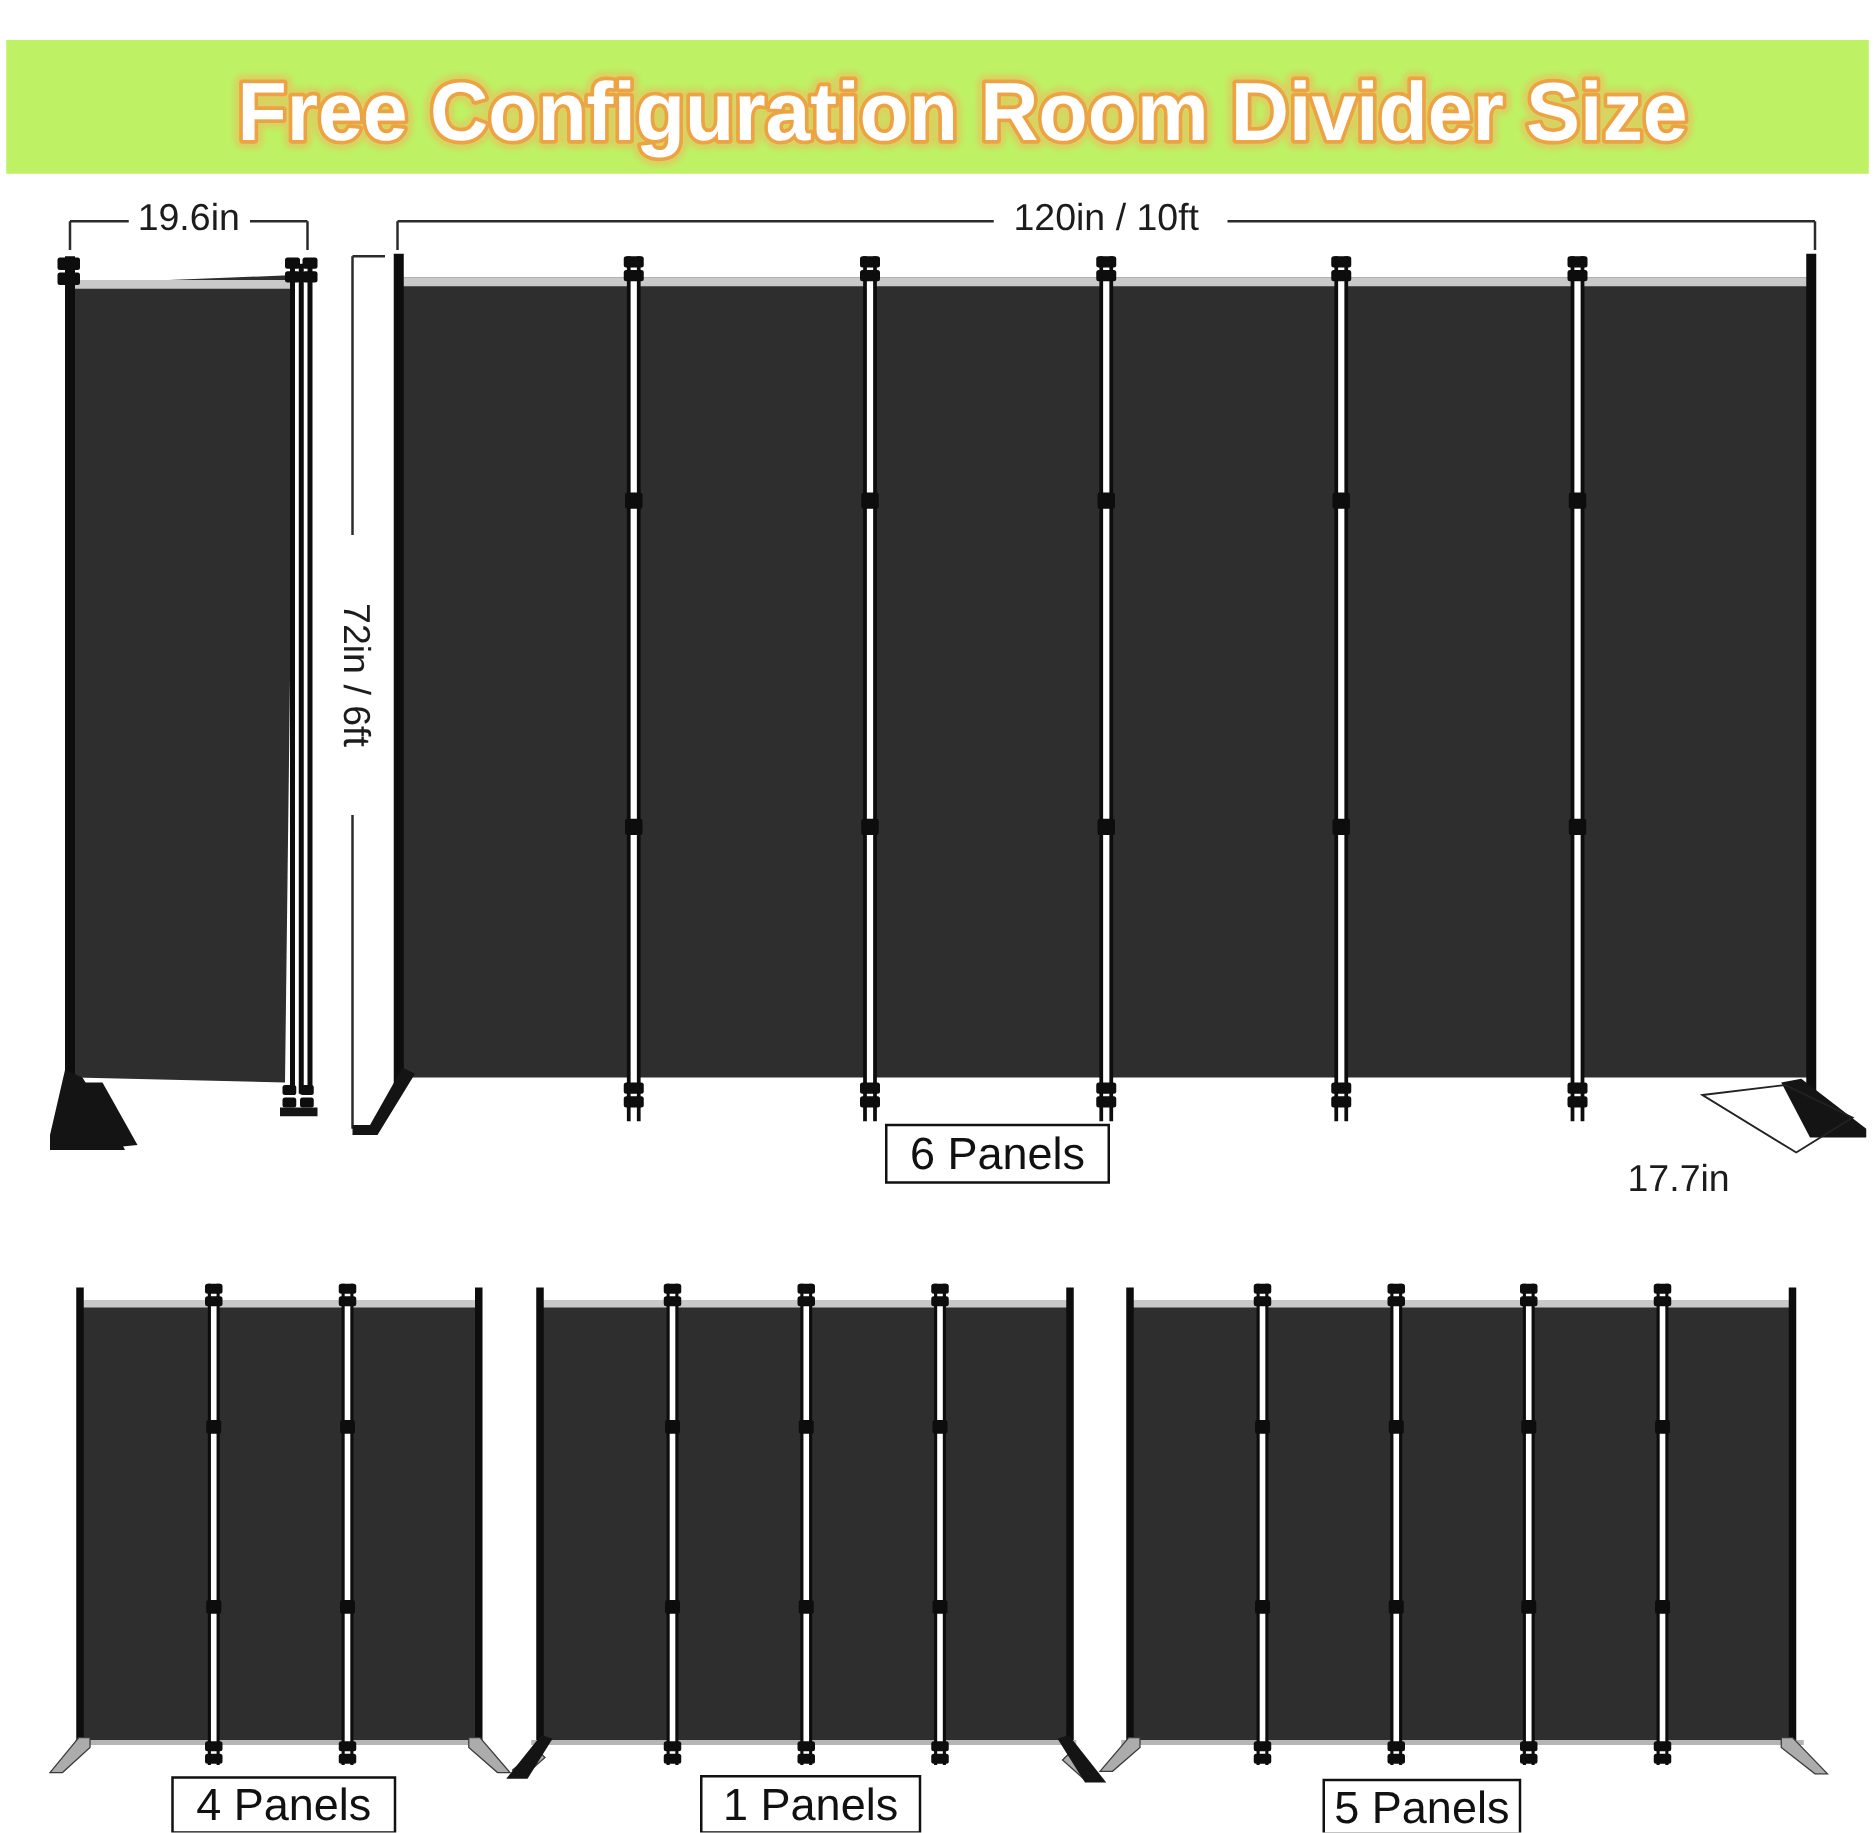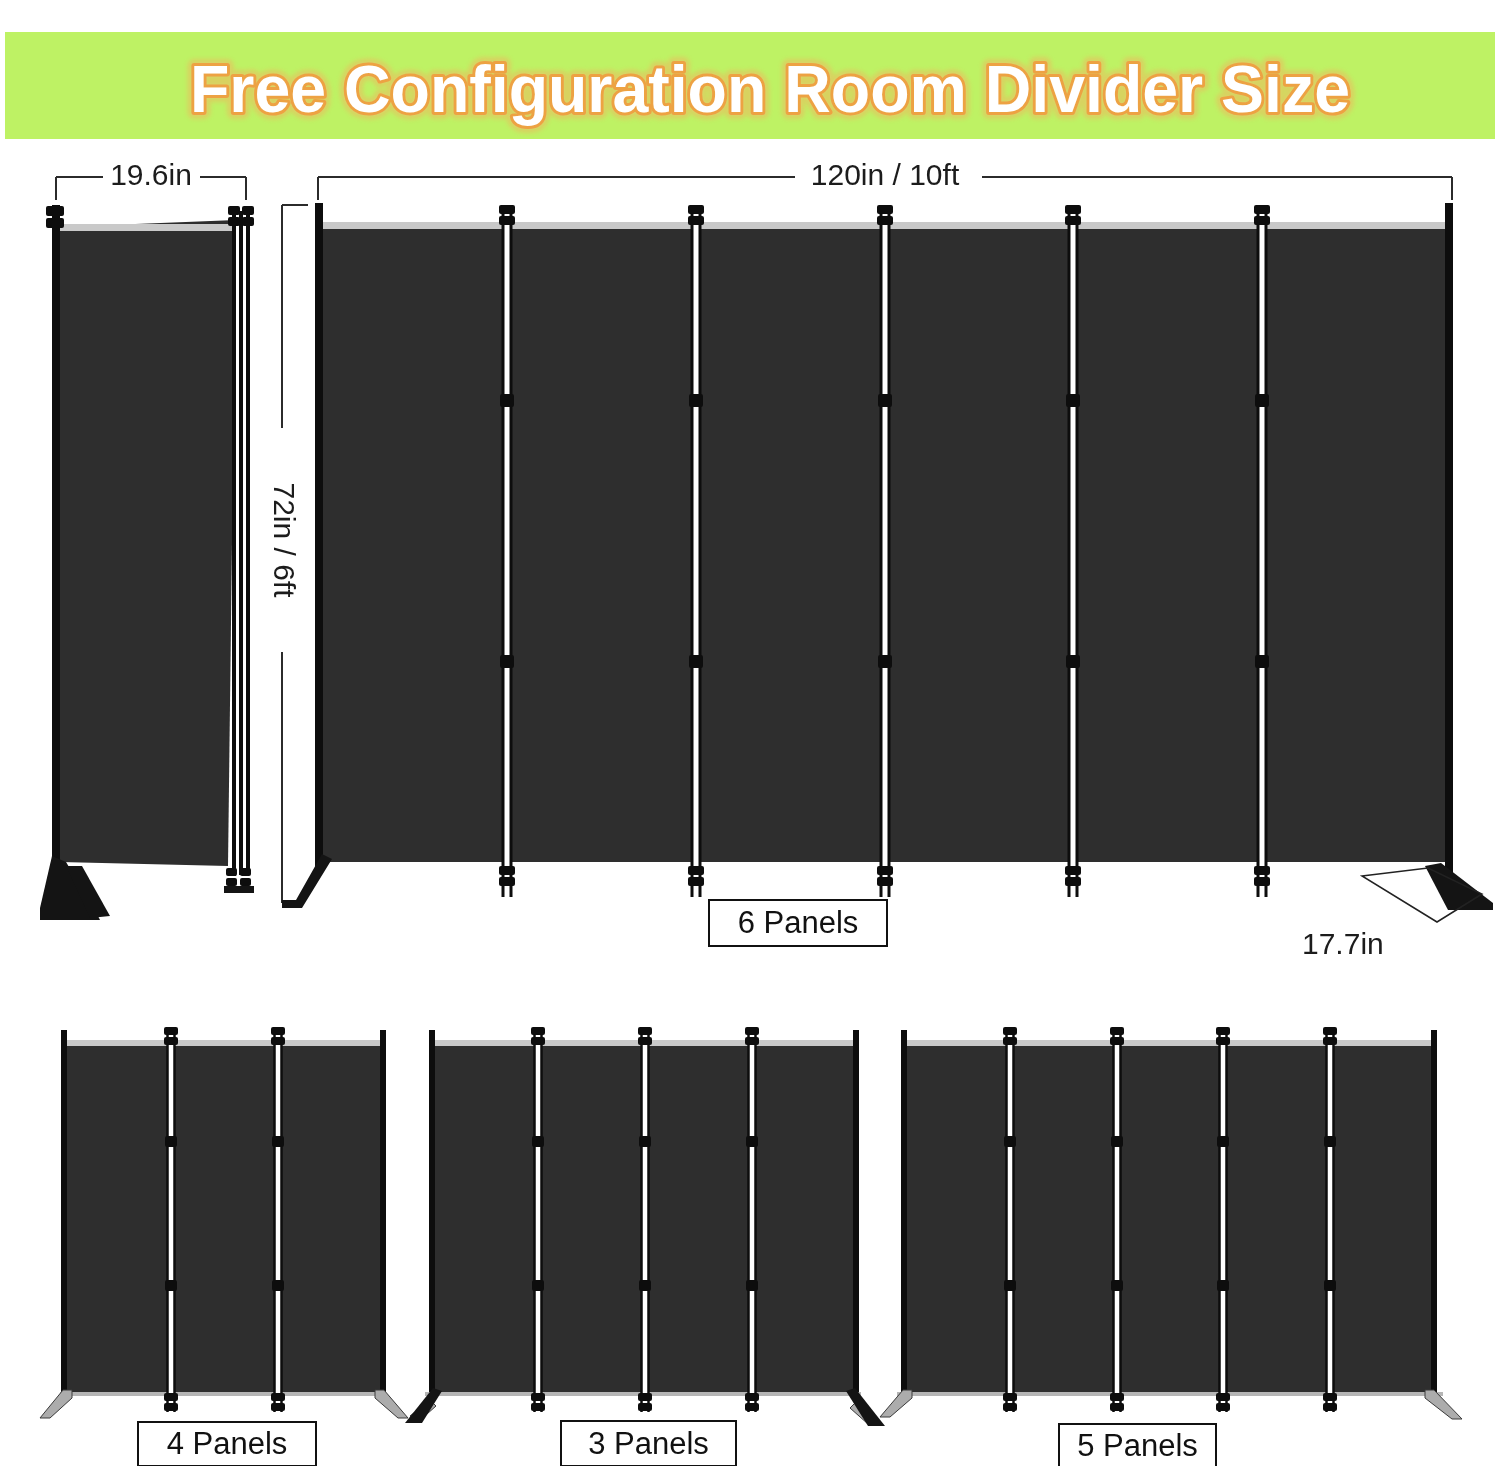--- a/index.html
+++ b/index.html
@@ -28,21 +28,21 @@
   .outline{fill:none;stroke:#222222;stroke-width:1.5;}
 
   
   .dim-label{position:absolute;font-size:30px;color:#1c1c1c;white-space:nowrap;}
   .dim-19  {left:56px;  top:158px; width:190px; text-align:center;}
   .dim-120 {left:318px; top:158px; width:1134px;text-align:center;}
   .dim-72  {left:182px; top:521px; width:200px; height:38px; text-align:center; transform:rotate(90deg);}
   .dim-177 {left:1302px;top:886px; width:110px; text-align:left;margin-top:41px;}
 
   .panel-label{position:absolute;border:2px solid #111;background:#fff;display:flex;
-               align-items:center;justify-content:center;font-size:31px;color:#111;}
+               align-items:center;justify-content:center;font-size:36px;color:#111;}
   .label-6{left:708px; top:899px; width:176px;height:44px;}
   .label-3{left:137px; top:1421px;width:176px;height:42px;}
   .label-4{left:560px; top:1420px;width:173px;height:43px;}
   .label-5{left:1058px;top:1423px;width:155px;height:41px;}
 </style>
 </head>
 <body>
 
 <div class="banner">
   <svg viewBox="0 0 1490 107">
@@ -179,14 +179,14 @@
   </g>
 </svg>
 
 <div class="dim-label dim-19">19.6in</div>
 <div class="dim-label dim-120">120in / 10ft</div>
 <div class="dim-label dim-72">72in / 6ft</div>
 <div class="dim-label dim-177">17.7in</div>
 
 <div class="panel-label label-6">6 Panels</div>
 <div class="panel-label label-3">4 Panels</div>
-<div class="panel-label label-4">3 Panels</div>
+<div class="panel-label label-4">1 Panels</div>
 <div class="panel-label label-5">5 Panels</div>
 
 </body></html>

